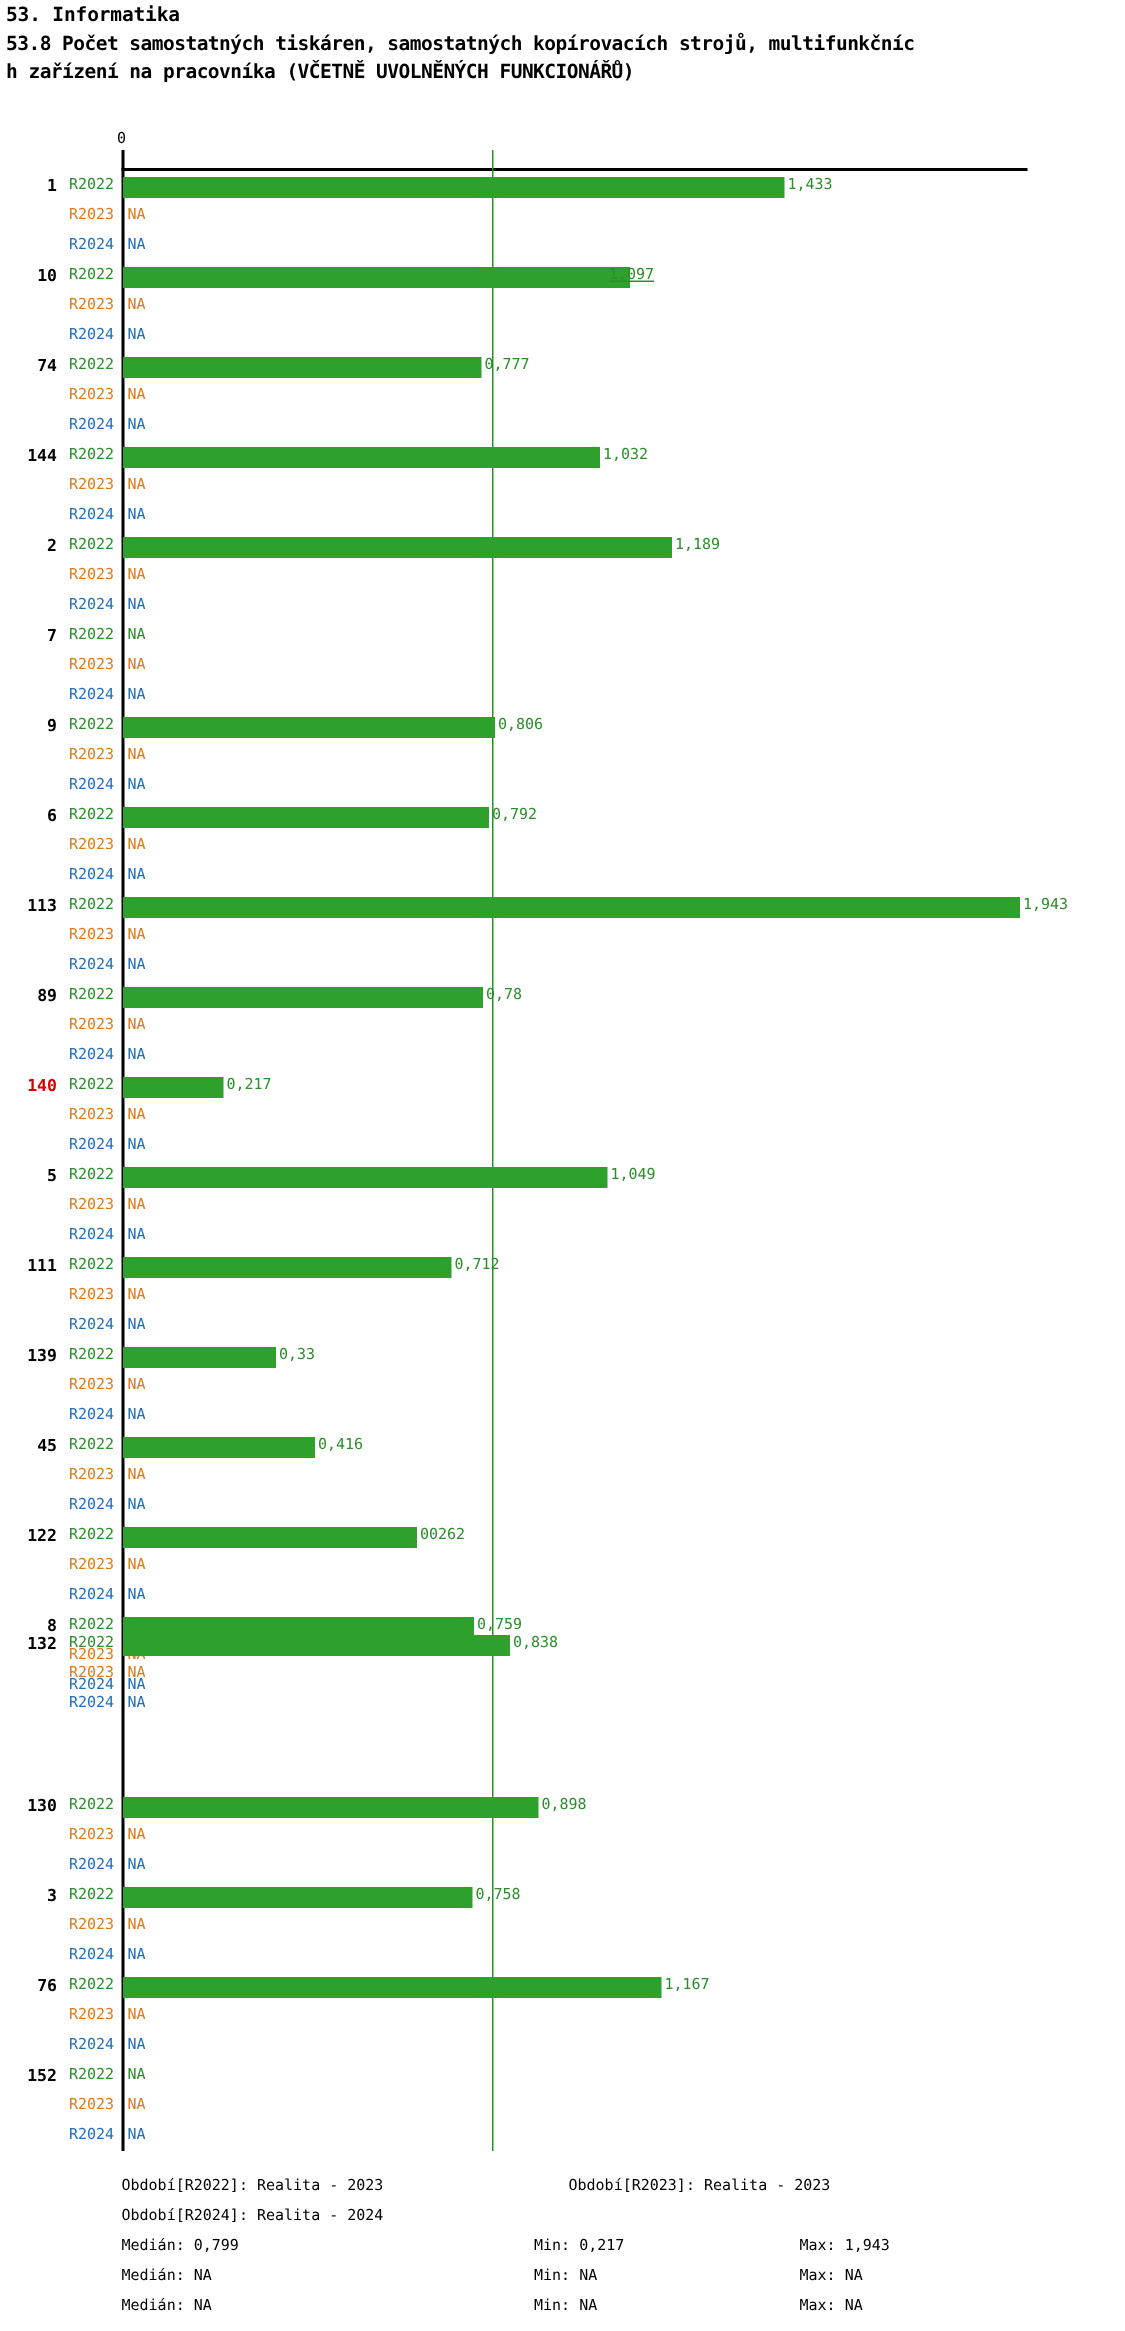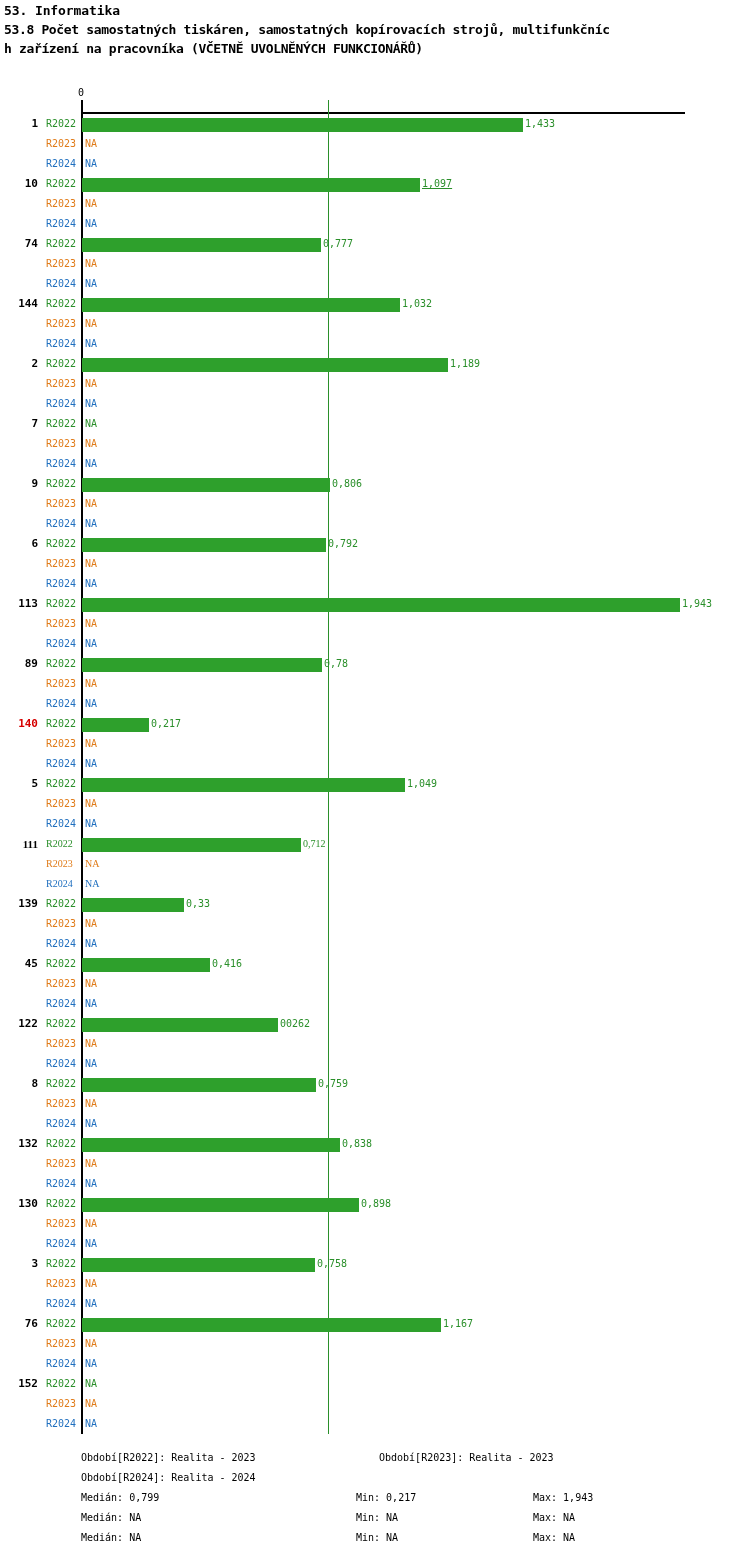--- a/index.html
+++ b/index.html
@@ -178,21 +178,21 @@
         <div class="row" style="top: 40px;">
           <div class="serieslabel" style="color: rgb(31, 111, 191);">R2024</div>
           <div class="na" style="color: rgb(31, 111, 191);">NA</div>
         </div>
       </div>
       <div class="grp" style="top: 86px; height: 60px;">
         <div class="row" style="top: 0px;">
           <div class="rowlabel">10</div>
           <div class="serieslabel" style="color: rgb(42, 143, 42);">R2022</div>
           <div class="bar" style="width: 338px; background: rgb(46, 160, 44);"></div>
-          <div class="val" style="left: 422px; color: rgb(42, 143, 42); text-decoration: underline;">1,097</div>
+          <div class="val" style="left: 406px; color: rgb(42, 143, 42); text-decoration: underline;">1,097</div>
         </div>
         <div class="row" style="top: 20px;">
           <div class="serieslabel" style="color: rgb(224, 123, 24);">R2023</div>
           <div class="na" style="color: rgb(224, 123, 24);">NA</div>
         </div>
         <div class="row" style="top: 40px;">
           <div class="serieslabel" style="color: rgb(31, 111, 191);">R2024</div>
           <div class="na" style="color: rgb(31, 111, 191);">NA</div>
         </div>
       </div>
@@ -348,21 +348,21 @@
         </div>
         <div class="row" style="top: 20px;">
           <div class="serieslabel" style="color: rgb(224, 123, 24);">R2023</div>
           <div class="na" style="color: rgb(224, 123, 24);">NA</div>
         </div>
         <div class="row" style="top: 40px;">
           <div class="serieslabel" style="color: rgb(31, 111, 191);">R2024</div>
           <div class="na" style="color: rgb(31, 111, 191);">NA</div>
         </div>
       </div>
-      <div class="grp" style="top: 746px; height: 60px; font-family: Liberation Serif, serif;">
+      <div class="grp" style="top: 746px; height: 60px;">
         <div class="row" style="top: 0px;">
           <div class="rowlabel">111</div>
           <div class="serieslabel" style="color: rgb(42, 143, 42);">R2022</div>
           <div class="bar" style="width: 219px; background: rgb(46, 160, 44);"></div>
           <div class="val" style="left: 303px; color: rgb(42, 143, 42);">0,712</div>
         </div>
         <div class="row" style="top: 20px;">
           <div class="serieslabel" style="color: rgb(224, 123, 24);">R2023</div>
           <div class="na" style="color: rgb(224, 123, 24);">NA</div>
         </div>
@@ -428,21 +428,21 @@
         </div>
         <div class="row" style="top: 20px;">
           <div class="serieslabel" style="color: rgb(224, 123, 24);">R2023</div>
           <div class="na" style="color: rgb(224, 123, 24);">NA</div>
         </div>
         <div class="row" style="top: 40px;">
           <div class="serieslabel" style="color: rgb(31, 111, 191);">R2024</div>
           <div class="na" style="color: rgb(31, 111, 191);">NA</div>
         </div>
       </div>
-      <div class="grp" style="top: 1046px; height: 60px;">
+      <div class="grp" style="top: 998px; height: 60px;">
         <div class="row" style="top: 0px;">
           <div class="rowlabel">132</div>
           <div class="serieslabel" style="color: rgb(42, 143, 42);">R2022</div>
           <div class="bar" style="width: 258px; background: rgb(46, 160, 44);"></div>
           <div class="val" style="left: 342px; color: rgb(42, 143, 42);">0,838</div>
         </div>
         <div class="row" style="top: 20px;">
           <div class="serieslabel" style="color: rgb(224, 123, 24);">R2023</div>
           <div class="na" style="color: rgb(224, 123, 24);">NA</div>
         </div>

